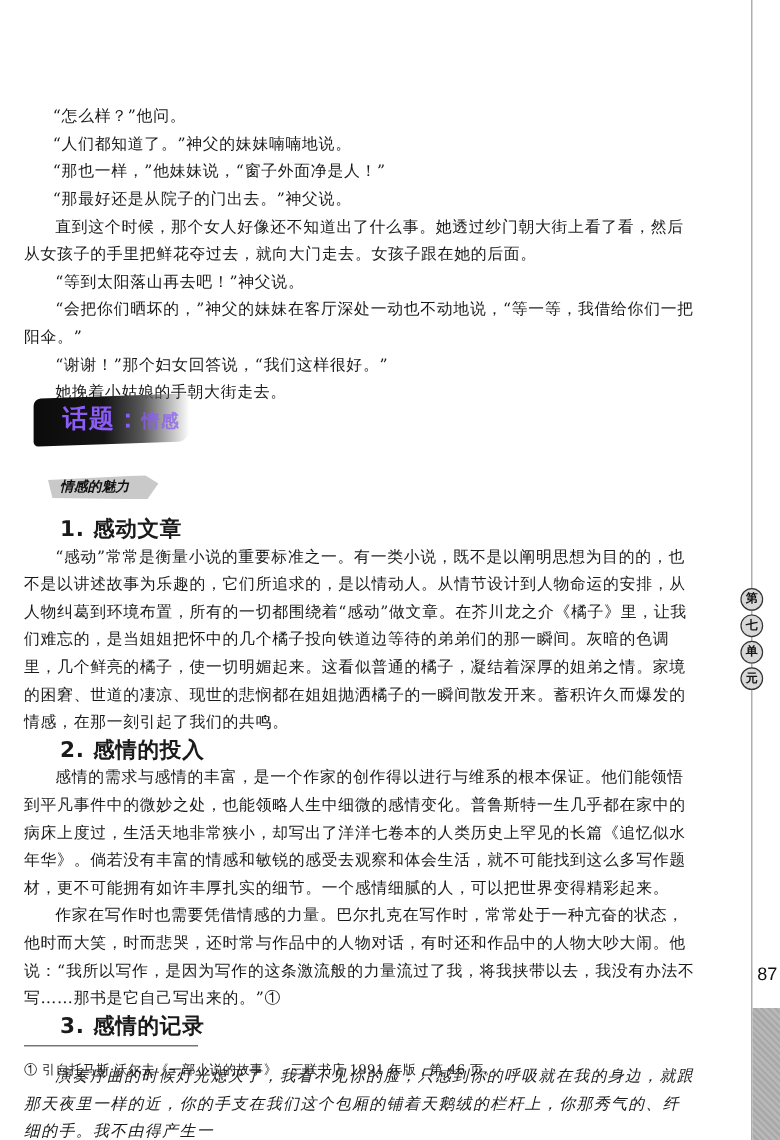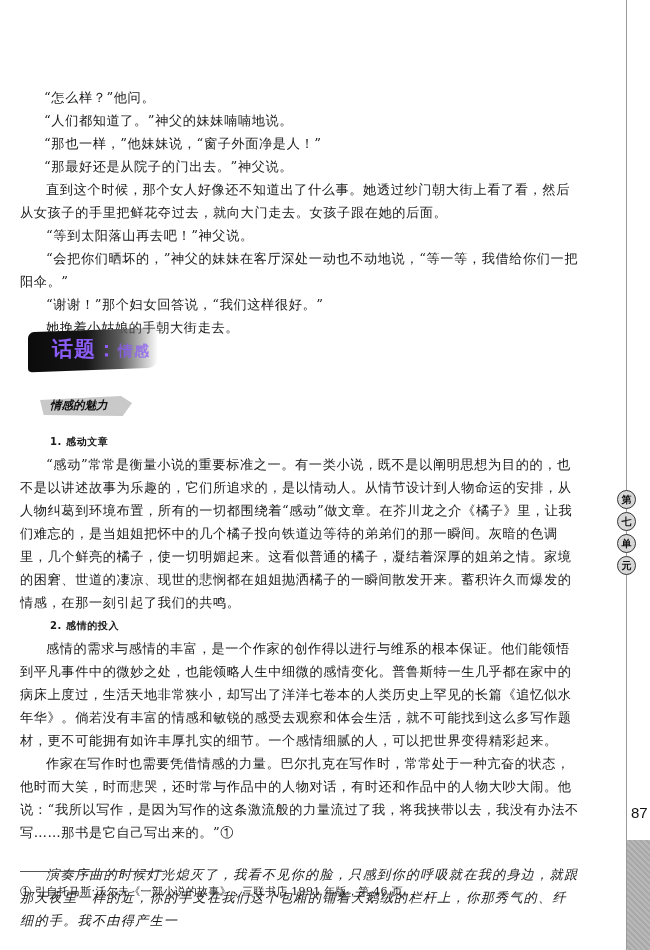--- a/index.html
+++ b/index.html
@@ -28,21 +28,21 @@
   .section-tag {
     position: absolute; left: 40px; top: 396px; width: 92px; height: 20px;
     background: #c9c9c9;
     clip-path: polygon(0 20%, 88% 0, 100% 35%, 90% 100%, 4% 95%);
   }
   .section-tag-text {
     position: absolute; left: 50px; top: 398px; font-size: 11.5px; font-weight: bold;
     font-family: "DejaVu Sans", sans-serif; color: #111; font-style: italic;
   }
 
-  .heading { font-weight: bold; font-family: "DejaVu Sans", sans-serif; font-size: 10px; padding-left: 30px; }
+  .heading { font-weight: bold; font-family: "DejaVu Sans", sans-serif; font-size: 18px; padding-left: 30px; }
 
   .kai { font-style: italic; letter-spacing: 1.2px; margin-top: 19px; }
 
   .margin-line { position: absolute; left: 626px; top: 0; width: 1px; height: 950px; background: #9a9a9a; }
   .unit-badges { position: absolute; left: 617px; top: 490px; display: flex; flex-direction: column; gap: 3px; }
   .badge {
     width: 17px; height: 17px; border-radius: 50%; border: 1px solid #333; background: #d8d8d8;
     font-size: 10px; line-height: 17px; text-align: center; font-weight: bold; color: #111;
     font-family: "DejaVu Serif", serif;
   }
@@ -81,20 +81,21 @@
 
   <div class="section-tag"></div>
   <div class="section-tag-text">情感的魅力</div>
 
   <div class="body-text" style="top:430px;">
     <p class="p heading">1. 感动文章</p>
     <p class="p indent">“感动”常常是衡量小说的重要标准之一。有一类小说，既不是以阐明思想为目的的，也不是以讲述故事为乐趣的，它们所追求的，是以情动人。从情节设计到人物命运的安排，从人物纠葛到环境布置，所有的一切都围绕着“感动”做文章。在芥川龙之介《橘子》里，让我们难忘的，是当姐姐把怀中的几个橘子投向铁道边等待的弟弟们的那一瞬间。灰暗的色调里，几个鲜亮的橘子，使一切明媚起来。这看似普通的橘子，凝结着深厚的姐弟之情。家境的困窘、世道的凄凉、现世的悲悯都在姐姐抛洒橘子的一瞬间散发开来。蓄积许久而爆发的情感，在那一刻引起了我们的共鸣。</p>
     <p class="p heading">2. 感情的投入</p>
     <p class="p indent">感情的需求与感情的丰富，是一个作家的创作得以进行与维系的根本保证。他们能领悟到平凡事件中的微妙之处，也能领略人生中细微的感情变化。普鲁斯特一生几乎都在家中的病床上度过，生活天地非常狭小，却写出了洋洋七卷本的人类历史上罕见的长篇《追忆似水年华》。倘若没有丰富的情感和敏锐的感受去观察和体会生活，就不可能找到这么多写作题材，更不可能拥有如许丰厚扎实的细节。一个感情细腻的人，可以把世界变得精彩起来。</p>
     <p class="p indent">作家在写作时也需要凭借情感的力量。巴尔扎克在写作时，常常处于一种亢奋的状态，他时而大笑，时而悲哭，还时常与作品中的人物对话，有时还和作品中的人物大吵大闹。他说：“我所以写作，是因为写作的这条激流般的力量流过了我，将我挟带以去，我没有办法不写……那书是它自己写出来的。”①</p>
+    <p class="p heading">3. 感情的记录</p>
     <p class="p indent kai">演奏序曲的时候灯光熄灭了，我看不见你的脸，只感到你的呼吸就在我的身边，就跟那天夜里一样的近，你的手支在我们这个包厢的铺着天鹅绒的栏杆上，你那秀气的、纤细的手。我不由得产生一</p>
   </div>
 
   <div class="footnote-rule"></div>
   <div class="footnote">① 引自托马斯·沃尔夫《一部小说的故事》，三联书店 1991 年版，第 46 页。</div>
 
   <div class="margin-line"></div>
   <div class="unit-badges">
     <div class="badge">第</div>
     <div class="badge">七</div>

